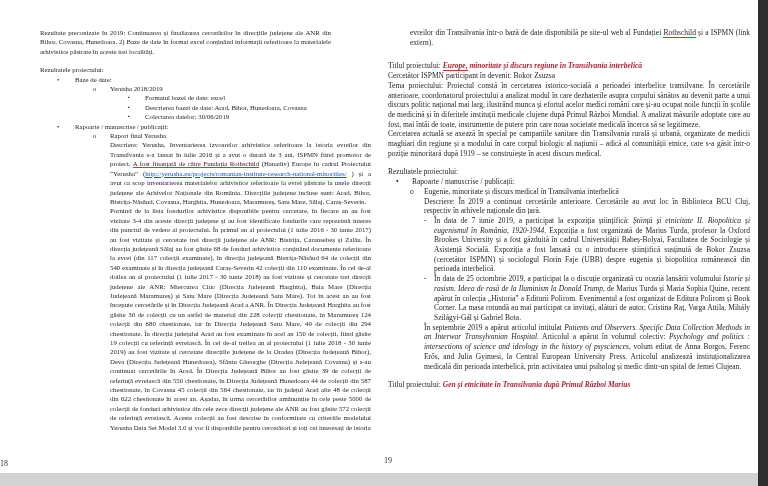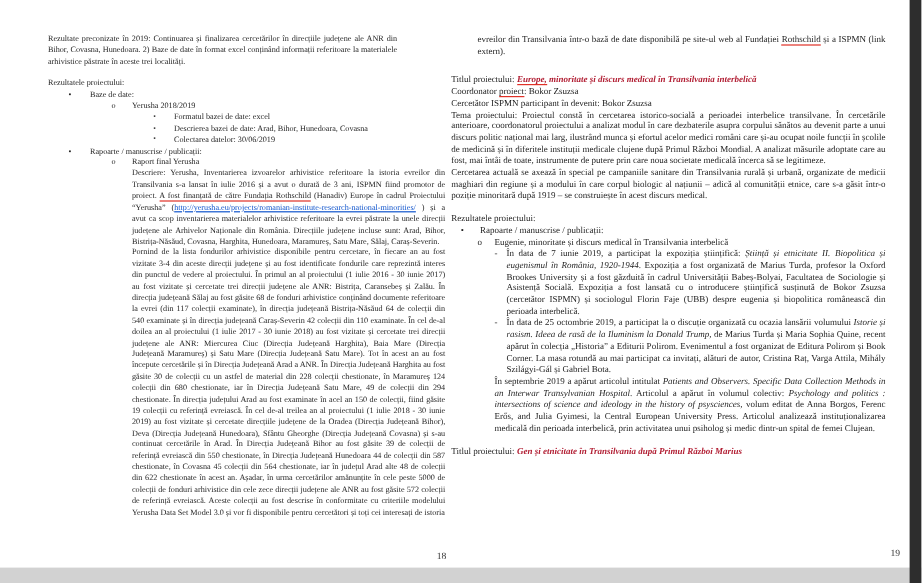--- a/index.html
+++ b/index.html
@@ -4,21 +4,21 @@
 <style>
   *{margin:0;padding:0;box-sizing:border-box}
   html,body{width:768px;height:486px;overflow:hidden;background:#fff}
   body{font-family:"Liberation Serif",serif;color:#1f1f1f;position:relative}
 
   .band-right{position:absolute;top:0;right:0;width:10px;height:486px;background:var(--viewer_dark,#2d2d2d);z-index:6}
   .band-bottom{position:absolute;left:0;bottom:0;width:768px;height:13px;background:var(--viewer_gray,#d2d2d2);z-index:5}
 
   .col{position:absolute;top:28px;text-align:justify}
   .col-left{left:40px;width:331px;font-size:6.8px;line-height:9.4px}
-  .col-right{left:376px;width:362px;font-size:7.5px;line-height:9.7px}
+  .col-right{left:388px;width:362px;font-size:7.5px;line-height:9.7px}
 
   .b{font-weight:normal}
   .it{font-style:italic}
   .red{color:var(--title_red,#b22035);font-weight:bold;font-style:italic}
   .redline{border-bottom:1.6px solid var(--annotation_red,#e03127)}
   .link{color:var(--link_blue,#1155cc);text-decoration:underline;cursor:pointer;word-break:break-all}
   .gap{height:9px}
   .gap-s{height:5px}
 
   .intro{padding-right:40px}
@@ -32,21 +32,21 @@
   .R1 .blt{margin-left:8px;width:16px}
   .R2 .blt{margin-left:22px;width:14px}
 
   .descL{margin-left:70px}
   .descR{margin-left:36px}
   .dash{display:flex}
   .dash .blt{flex:0 0 10px}
 
   .pub-label{margin-left:-12px}
 
-  .pagenum{position:absolute;font-size:8px;text-align:right;color:#333;z-index:2}
+  .pagenum{position:absolute;font-size:8px;text-align:left;color:#333;z-index:2}
   #pn18{left:0;top:459px;width:372px}
   #pn19{left:384px;top:456px;width:366px}
 </style>
 </head>
 <body>
 
 <div class="col col-left">
   <p class="intro">Rezultate preconizate în 2019: Continuarea și finalizarea cercetărilor în direcțiile județene ale ANR din Bihor, Covasna, Hunedoara. 2) Baze de date în format excel conținând informații referitoare la materialele arhivistice păstrate în aceste trei localități.</p>
   <div class="gap"></div>
   <p class="b">Rezultatele proiectului:</p>
@@ -84,38 +84,38 @@
     <p><span class="b">Descriere</span><span>: Yerusha, Inventarierea izvoarelor arhivistice referitoare la istoria evreilor din Transilvania s-a lansat în iulie 2016 și a avut o durată de 3 ani, ISPMN fiind promotor de proiect. </span><span class="redline">A fost finanțată de către Fundația Rothschild</span><span> (Hanadiv) Europe în cadrul Proiectului “Yerusha” (</span><a class="link">http://yerusha.eu/projects/romanian-institute-research-national-minorities/</a><span> ) și a avut ca scop inventarierea materialelor arhivistice referitoare la evrei păstrate la unele direcții județene ale Arhivelor Naționale din România. Direcțiile județene incluse sunt: Arad, Bihor, Bistrița-Năsăud, Covasna, Harghita, Hunedoara, Maramureș, Satu Mare, Sălaj, Caraș-Severin.</span></p>
     <p>Pornind de la lista fondurilor arhivistice disponibile pentru cercetare, în fiecare an au fost vizitate 3-4 din aceste direcții județene și au fost identificate fondurile care reprezintă interes din punctul de vedere al proiectului. În primul an al proiectului (1 iulie 2016 - 30 iunie 2017) au fost vizitate și cercetate trei direcții județene ale ANR: Bistrița, Caransebeș și Zalău. În direcția județeană Sălaj au fost găsite 68 de fonduri arhivistice conținând documente referitoare la evrei (din 117 colecții examinate), în direcția județeană Bistrița-Năsăud 64 de colecții din 540 examinate și în direcția județeană Caraș-Severin 42 colecții din 110 examinate. În cel de-al doilea an al proiectului (1 iulie 2017 - 30 iunie 2018) au fost vizitate și cercetate trei direcții județene ale ANR: Miercurea Ciuc (Direcția Județeană Harghita), Baia Mare (Direcția Județeană Maramureș) și Satu Mare (Direcția Județeană Satu Mare). Tot în acest an au fost începute cercetările și în Direcția Județeană Arad a ANR. În Direcția Județeană Harghita au fost găsite 30 de colecții cu un astfel de material din 228 colecții chestionate, în Maramureș 124 colecții din 680 chestionate, iar în Direcția Județeană Satu Mare, 49 de colecții din 294 chestionate. În direcția județului Arad au fost examinate în acel an 150 de colecții, fiind găsite 19 colecții cu referință evreiască. În cel de-al treilea an al proiectului (1 iulie 2018 - 30 iunie 2019) au fost vizitate și cercetate direcțiile județene de la Oradea (Direcția Județeană Bihor), Deva (Direcția Județeană Hunedoara), Sfântu Gheorghe (Direcția Județeană Covasna) și s-au continuat cercetările în Arad. În Direcția Județeană Bihor au fost găsite 39 de colecții de referință evreiască din 550 chestionate, în Direcția Județeană Hunedoara 44 de colecții din 587 chestionate, în Covasna 45 colecții din 564 chestionate, iar în județul Arad alte 48 de colecții din 622 chestionate în acest an. Așadar, în urma cercetărilor amănunțite în cele peste 5000 de colecții de fonduri arhivistice din cele zece direcții județene ale ANR au fost găsite 572 colecții de referință evreiască. Aceste colecții au fost descrise în conformitate cu criteriile modelului Yerusha Data Set Model 3.0 și vor fi disponibile pentru cercetători și toți cei interesați de istoria</p>
   </div>
 </div>
 
 <div class="col col-right">
   <p class="descR" style="margin-left:22px"><span>evreilor din Transilvania într-o bază de date disponibilă pe site-ul web al Fundației </span><span class="redline">Rothschild</span><span> și a ISPMN (link extern).</span></p>
   <div class="gap"></div>
   <div class="gap-s"></div>
 
-  <p><span class="b">Titlul proiectului: </span><span class="red redline">Europe,</span><span class="red"> minoritate și discurs medical în Transilvania interbelică</span></p>
-  <p><span class="b">Coordonator </span><span class="b redline">proiect</span><span class="b">:</span><span> Bokor Zsuzsa</span></p>
+  <p><span class="b">Titlul proiectului: </span><span class="red redline">Europe,</span><span class="red"> minoritate și discurs regiune în Transilvania interbelică</span></p>
   <p><span class="b">Cercetător ISPMN participant în devenit:</span><span> Bokor Zsuzsa</span></p>
   <p><span class="b">Tema proiectului:</span><span> Proiectul constă în cercetarea istorico-socială a perioadei interbelice transilvane. În cercetările anterioare, coordonatorul proiectului a analizat modul în care dezbaterile asupra corpului sănătos au devenit parte a unui discurs politic național mai larg, ilustrând munca și efortul acelor medici români care și-au ocupat noile funcții în școlile de medicină și în diferitele instituții medicale clujene după Primul Război Mondial. A analizat măsurile adoptate care au fost, mai întâi de toate, instrumente de putere prin care noua societate medicală încerca să se legitimeze.</span></p>
   <p>Cercetarea actuală se axează în special pe campaniile sanitare din Transilvania rurală și urbană, organizate de medicii maghiari din regiune și a modului în care corpul biologic al națiunii – adică al comunității etnice, care s-a găsit într-o poziție minoritară după 1919 – se construiește în acest discurs medical.</p>
   <div class="gap"></div>
 
   <p class="b">Rezultatele proiectului:</p>
   <div class="li R1">
     <span class="blt">•</span>
     <span class="txt">Rapoarte / manuscrise / publicații:</span>
   </div>
   <div class="li R2">
     <span class="blt">o</span>
     <span class="txt b">Eugenie, minoritate și discurs medical în Transilvania interbelică</span>
   </div>
 
   <div class="descR">
+    <p><span class="b">Descriere</span><span>: În 2019 a continuat cercetările anterioare. Cercetările au avut loc în Biblioteca BCU Cluj, respectiv în arhivele naționale din țară.</span></p>
 
     <div class="dash">
       <span class="blt">-</span>
       <span class="txt"><span>În data de 7 iunie 2019, a participat la expoziția științifică: </span><span class="it">Știință și etnicitate II. Biopolitica și eugenismul în România, 1920-1944</span><span>. Expoziția a fost organizată de Marius Turda, profesor la Oxford Brookes University și a fost găzduită în cadrul Universității Babeș-Bolyai, Facultatea de Sociologie și Asistență Socială. Expoziția a fost lansată cu o introducere științifică susținută de Bokor Zsuzsa (cercetător ISPMN) și sociologul Florin Faje (UBB) despre eugenia și biopolitica românească din perioada interbelică.</span></span>
     </div>
     <div class="dash">
       <span class="blt">-</span>
       <span class="txt"><span>În data de 25 octombrie 2019, a participat la o discuție organizată cu ocazia lansării volumului </span><span class="it">Istorie și rasism. Ideea de rasă de la Iluminism la Donald Trump</span><span>, de Marius Turda și Maria Sophia Quine, recent apărut în colecția „Historia” a Editurii Polirom. Evenimentul a fost organizat de Editura Polirom și Book Corner. La masa rotundă au mai participat ca invitați, alături de autor, Cristina Raț, Varga Attila, Mihály Szilágyi-Gál și Gabriel Bota.</span></span>
     </div>
 

